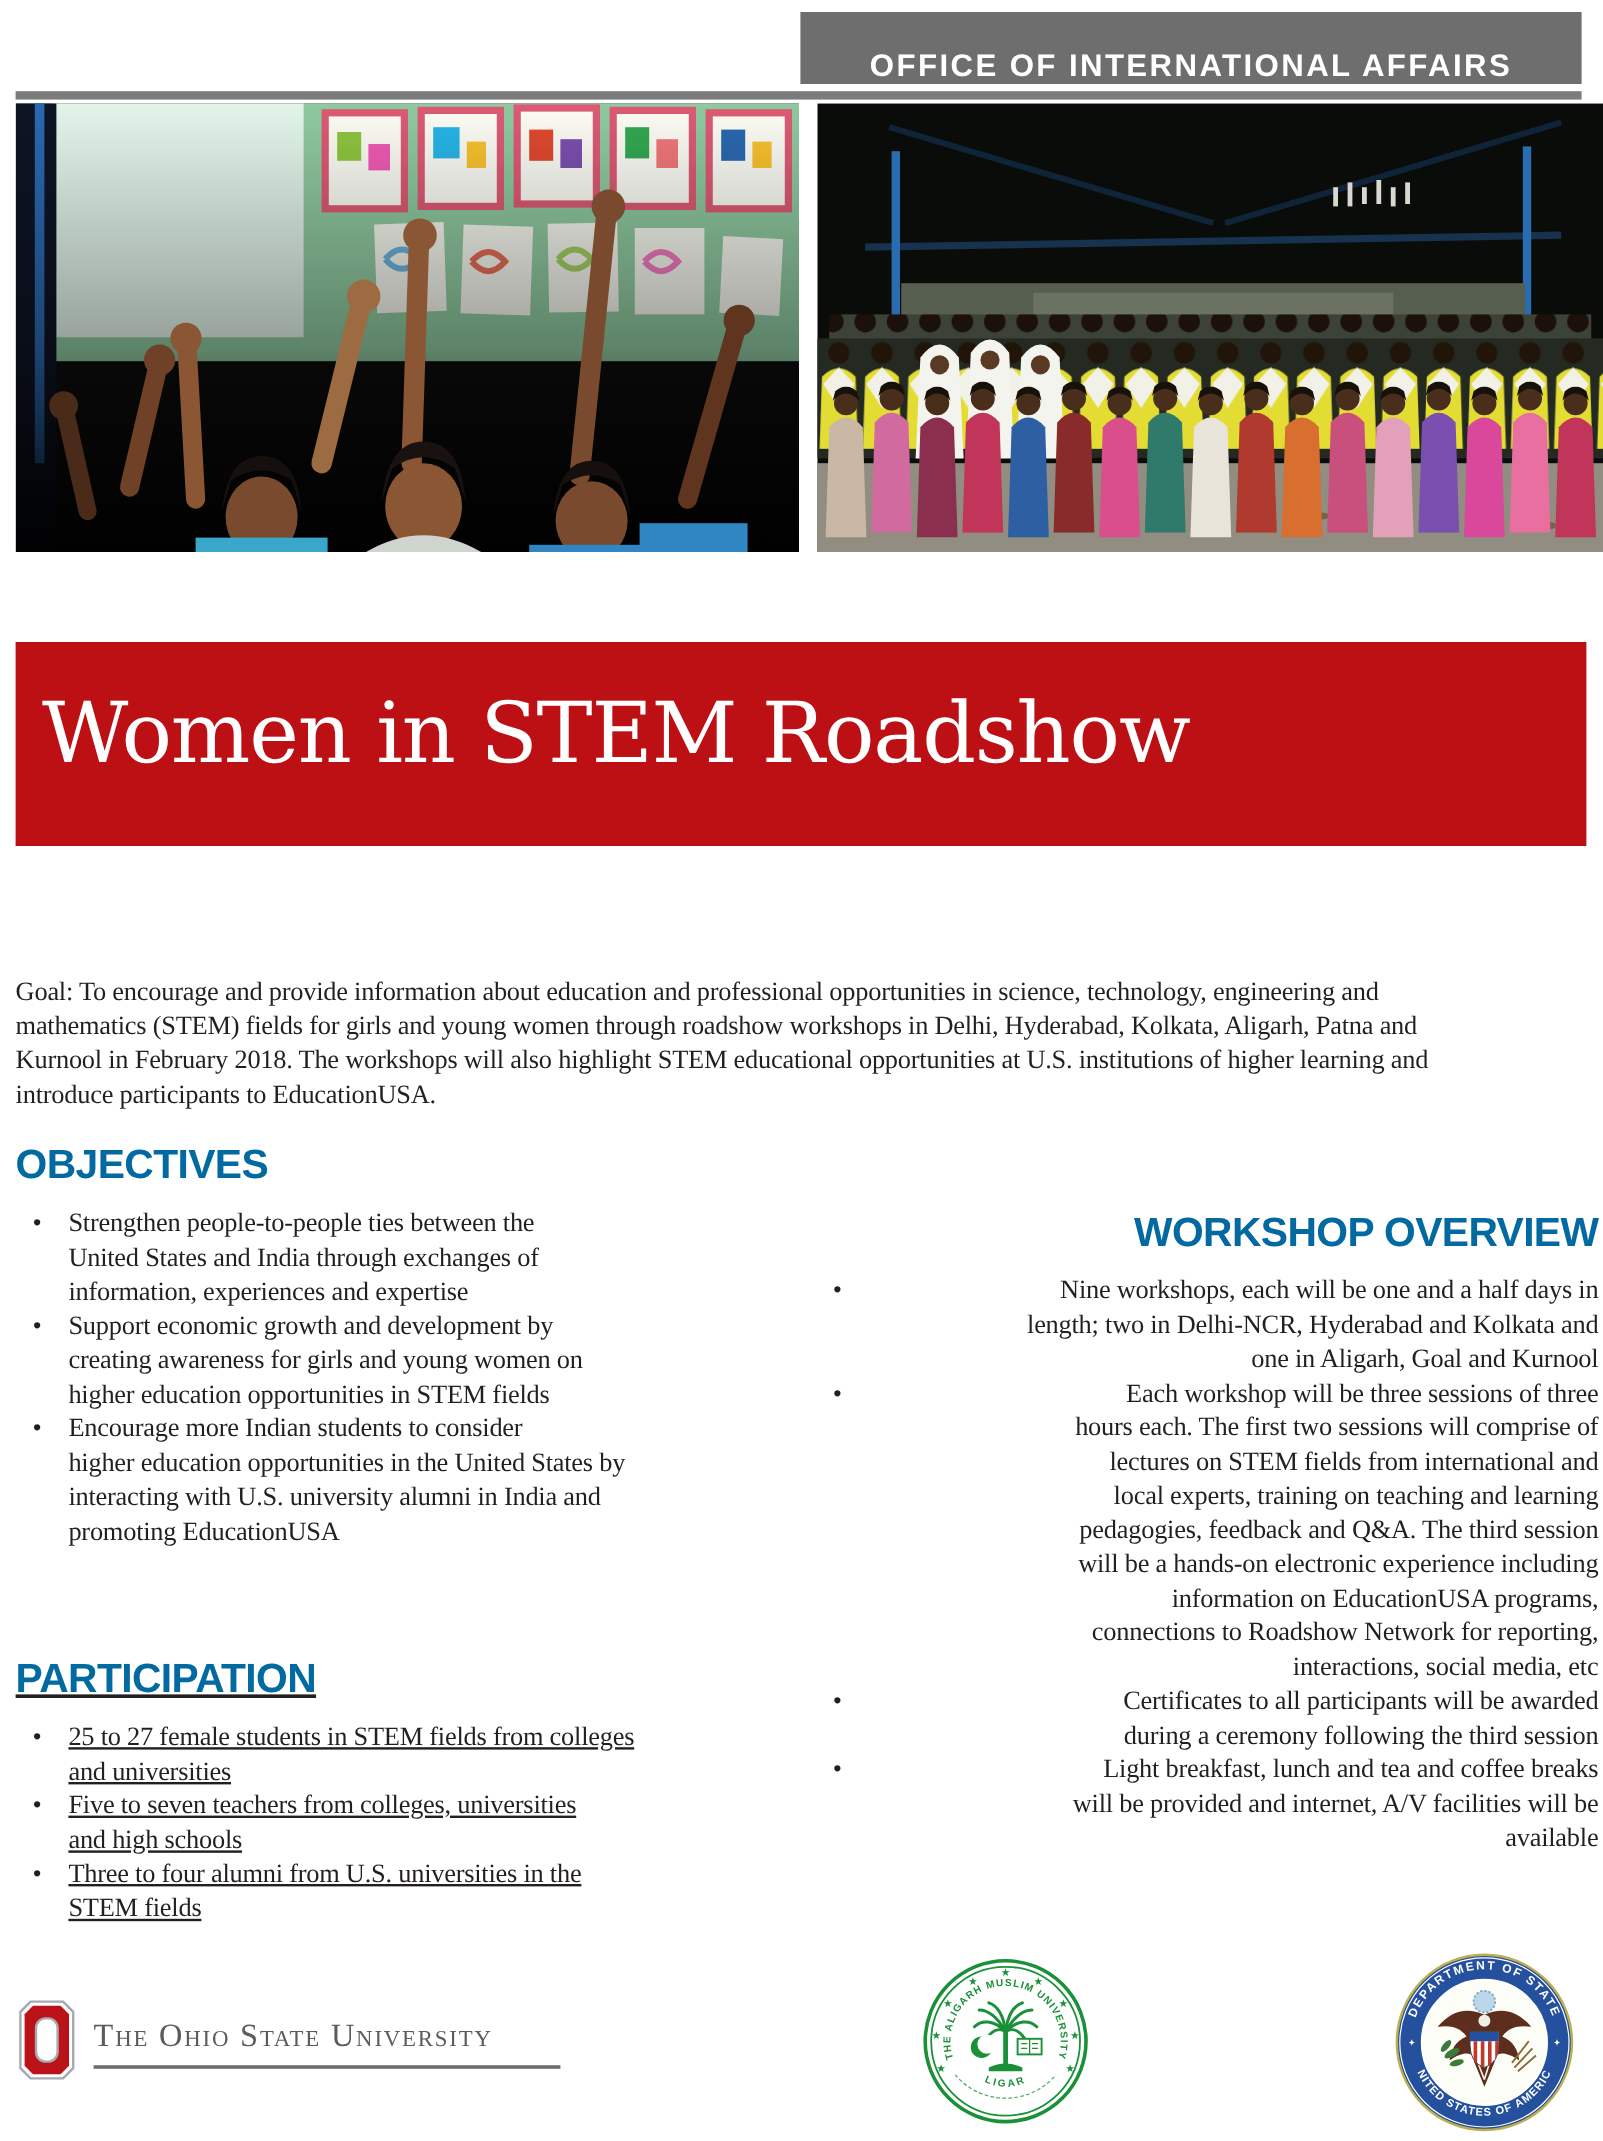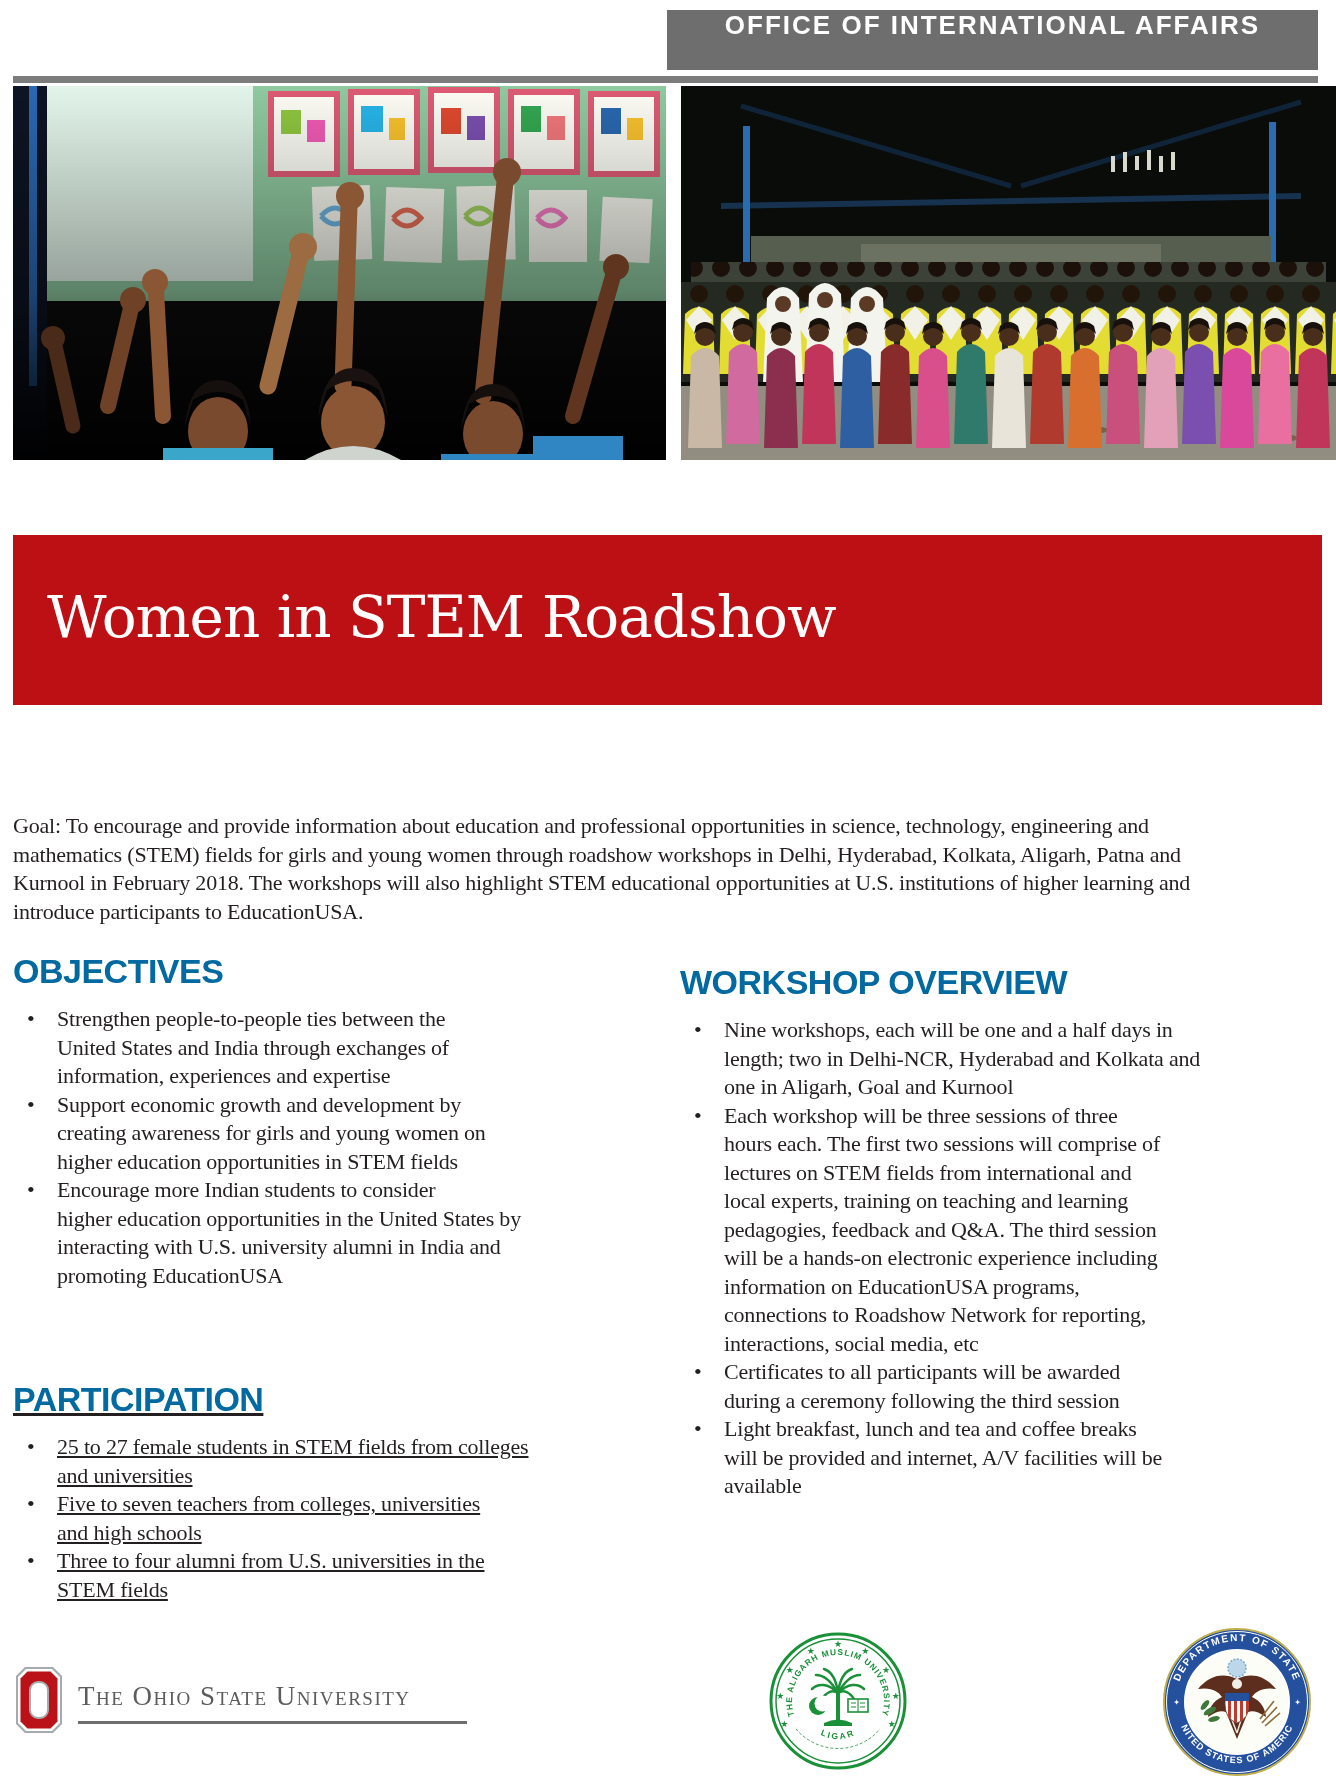--- a/index.html
+++ b/index.html
@@ -1,46 +1,46 @@
 <!DOCTYPE html>
 <html><head>
 <meta charset="utf-8">
 <style>
   html,body{margin:0;padding:0;background:#ffffff;}
   .page{position:relative;width:1336px;height:1784px;background:#fff;overflow:hidden;
         font-family:"Liberation Serif",serif;color:#231f20;}
 
   
   .office-banner{position:absolute;left:667px;top:10px;width:651px;height:60px;
-    background:#6e6e6e;color:#fff;display:flex;align-items:flex-start;justify-content:center;
+    background:#6e6e6e;color:#fff;display:flex;align-items:flex-end;justify-content:center;
     font-family:"Liberation Sans",sans-serif;font-weight:bold;font-size:26px;letter-spacing:2px;}
   .top-rule{position:absolute;left:13px;top:76px;width:1305px;height:7px;background:#7c7c7c;}
 
   
   .photo{position:absolute;top:86px;height:374px;overflow:hidden;}
   .photo svg{display:block;}
   .photo-left{left:13px;width:653px;}
   .photo-right{left:681px;width:655px;}
 
   
   .hero{position:absolute;left:13px;top:535px;width:1309px;height:170px;background:#bc1014;}
-  .hero h1{margin:16px;padding:36px 12px 0 18px;color:#fff;font-family:"DejaVu Serif",serif;
-    font-weight:400;font-size:58px;line-height:1.05;letter-spacing:-1px;}
+  .hero h1{margin:4px;padding:36px 12px 0 18px;color:#fff;font-family:"DejaVu Serif",serif;
+    font-weight:400;font-size:70px;line-height:1.05;letter-spacing:-1px;}
 
   
   .subtitle{position:absolute;left:13px;top:727px;width:1315px;white-space:pre-line;
     font-family:"Liberation Sans",sans-serif;font-weight:bold;font-size:28px;line-height:34px;
     color:#1d1d1d;letter-spacing:-0.3px;}
   .goal{position:absolute;left:13px;top:812px;width:1322px;white-space:pre-line;
     font-size:22px;line-height:28.5px;letter-spacing:-0.2px;}
 
   
   .col{position:absolute;}
   .col-objectives{left:13px;top:953px;width:617px;}
-  .col-workshop{left:680px;top:964px;width:652px;}
+  .col-workshop{left:680px;top:1009px;width:652px;text-align:right;}
   .col-participation{left:13px;top:1381px;width:617px;text-decoration:underline;}
   .section-heading{margin:0 0 16px 0;font-family:"Liberation Sans",sans-serif;font-weight:bold;
     font-size:34px;line-height:36px;color:#0369a1;letter-spacing:-0.5px;}
   .bullets{list-style:none;margin:0;padding:0;font-size:22px;line-height:28.5px;letter-spacing:-0.2px;}
   .bullets li{position:relative;padding-left:44px;white-space:pre-line;}
   .bullets li::before{content:"\2022";position:absolute;left:14px;top:0;}
 
   
   .osu-block{position:absolute;left:15px;top:1666px;}
   .osu-wordmark{position:absolute;left:78px;top:1681px;

